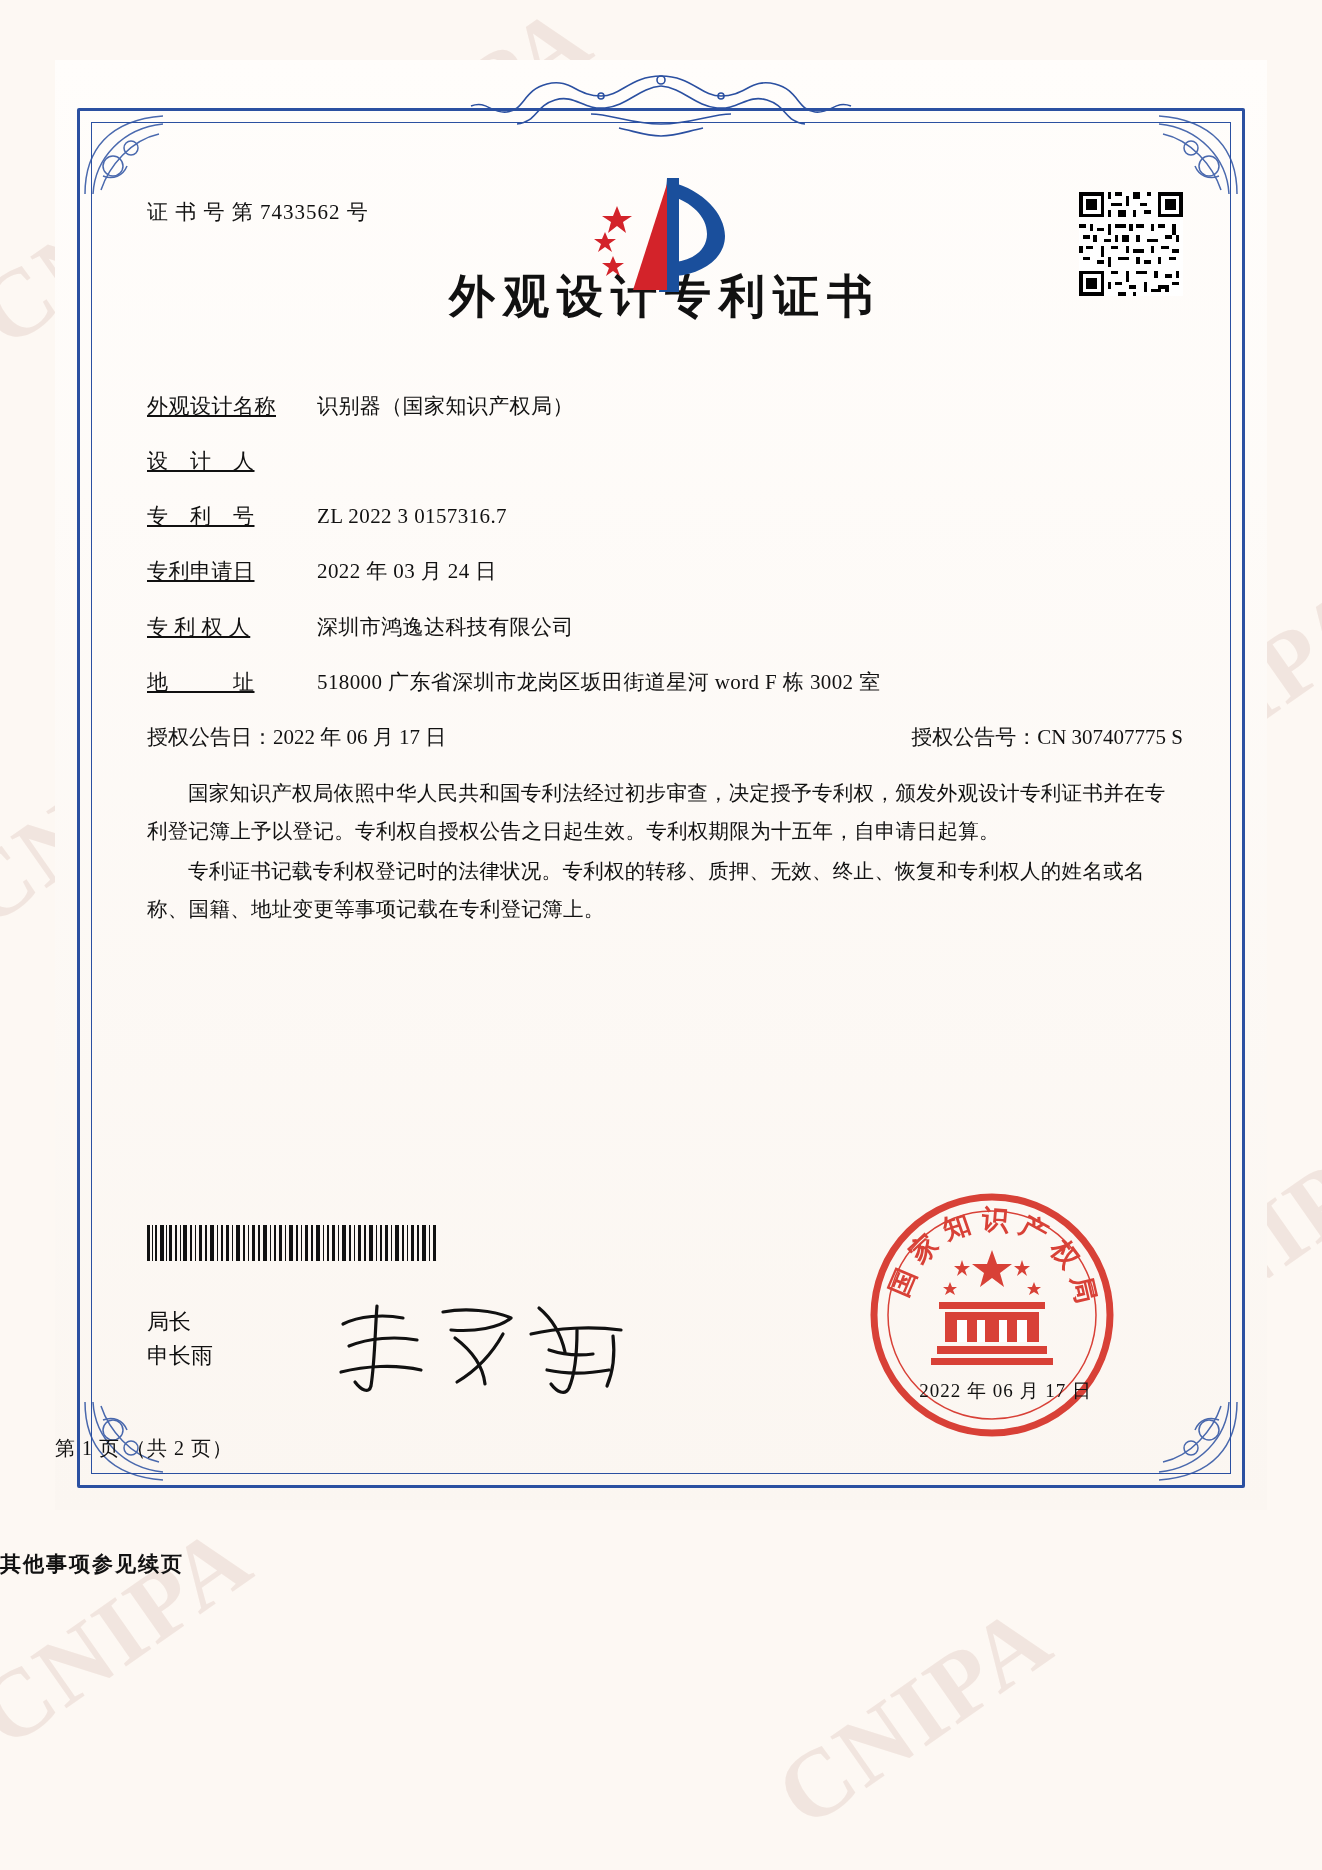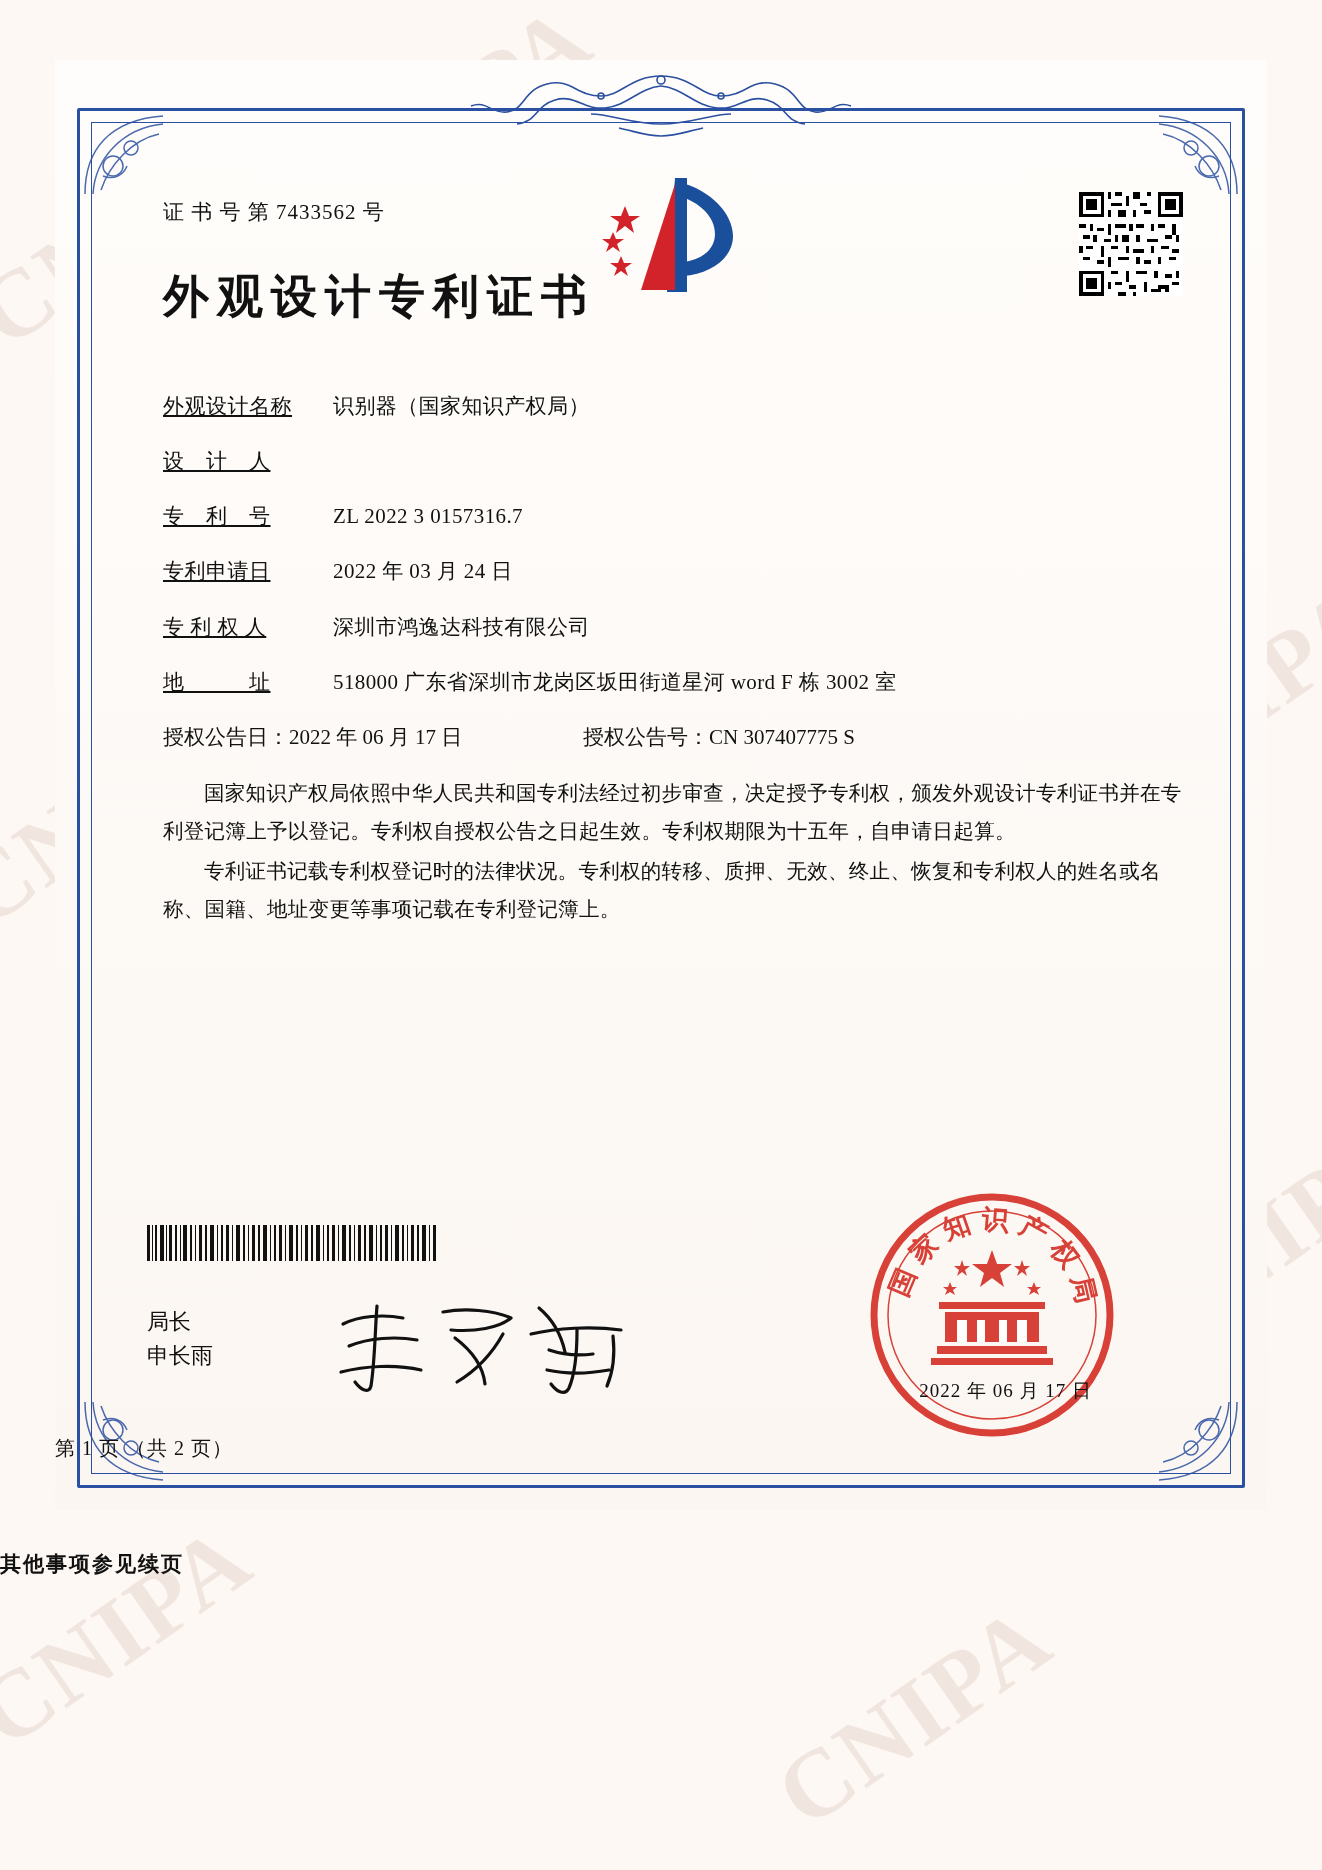--- a/index.html
+++ b/index.html
@@ -79,21 +79,20 @@
     height: 86px;
     color: #2b50a1;
   }
 
   
   .content {
     position: absolute;
     left: 92px;
     top: 110px;
     right: 84px;
-    margin-left: 16px;
   }
 
   .cert-no {
     font-size: 21px;
     color: #111;
     letter-spacing: 1px;
     margin-top: 28px;
   }
 
   .qr {
@@ -107,21 +106,21 @@
   .logo-wrap {
     position: absolute;
     left: 50%;
     top: 0;
     transform: translateX(-50%);
     width: 180px;
     height: 130px;
   }
 
   .title {
-    text-align: left;
+    text-align: center;
     font-size: 46px;
     font-weight: 700;
     letter-spacing: 8px;
     color: #111;
     margin-top: 40px;
     font-family: "Liberation Serif", "DejaVu Serif", serif;
   }
 
   .fields {
     margin-top: 66px;
@@ -145,21 +144,21 @@
     letter-spacing: .4px;
   }
 
   .grant-row {
     display: flex;
     font-size: 21px;
     margin-top: 4px;
     margin-bottom: 26px;
   }
   .grant-row .g1 { width: 420px; }
-  .grant-row .g2 { flex: 1; }
+  .grant-row .g2 { flex: 1; text-align: right; }
 
   .para {
     font-size: 20.5px;
     line-height: 1.85;
     text-indent: 2em;
     color: #111;
     letter-spacing: .3px;
     margin: 0 0 2px 0;
   }
 

